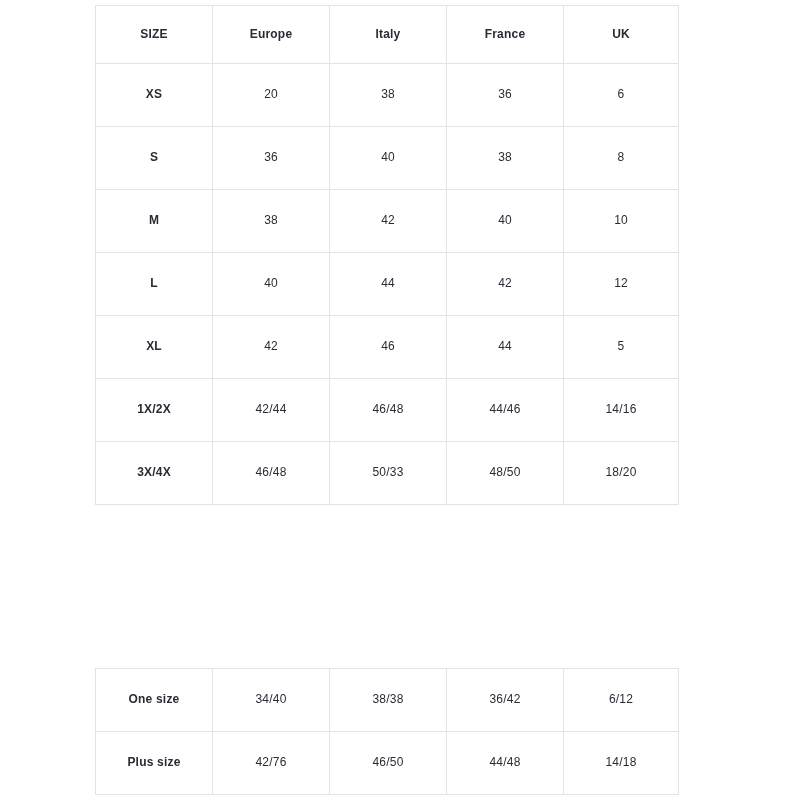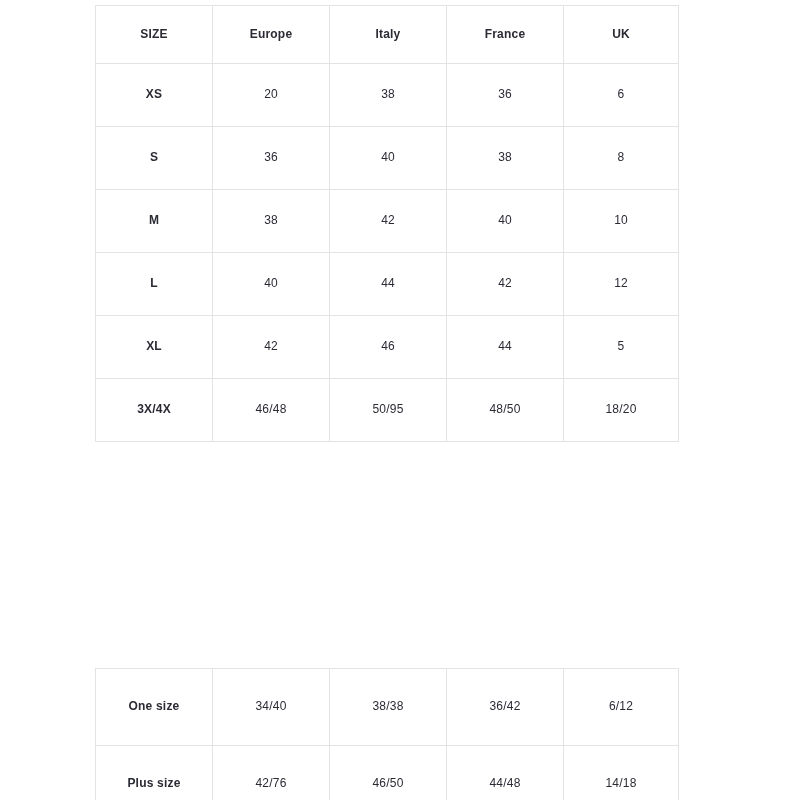--- a/index.html
+++ b/index.html
@@ -48,21 +48,21 @@
     font-weight: 400;
     color: #2b2b35;
     letter-spacing: 0.2px;
   }
   table.main-table th,
   table.main-table td.rowhead,
   table.extra-table td.rowhead {
     font-weight: 700;
   }
   table.main-table tr { height: 63px; }
-  table.extra-table tr { height: 77px; }
+  table.extra-table tr { height: 63px; }
   table.main-table tr.header-row { height: 58px; }
 
   .cell-inner {
     display: block;
     line-height: 1.1;
   }
 </style>
 </head>
 <body>
 
@@ -176,27 +176,44 @@
           </td>
         <td>
             <span class="cell-inner">44</span>
           </td>
         <td>
             <span class="cell-inner">5</span>
           </td>
       </tr>
       <tr>
         <td class="rowhead">
+            <span class="cell-inner">1X/2X</span>
+          </td>
+        <td>
+            <span class="cell-inner">42/44</span>
+          </td>
+        <td>
+            <span class="cell-inner">46/48</span>
+          </td>
+        <td>
+            <span class="cell-inner">44/46</span>
+          </td>
+        <td>
+            <span class="cell-inner">14/16</span>
+          </td>
+      </tr>
+      <tr>
+        <td class="rowhead">
             <span class="cell-inner">3X/4X</span>
           </td>
         <td>
             <span class="cell-inner">46/48</span>
           </td>
         <td>
-            <span class="cell-inner">50/95</span>
+            <span class="cell-inner">50/33</span>
           </td>
         <td>
             <span class="cell-inner">48/50</span>
           </td>
         <td>
             <span class="cell-inner">18/20</span>
           </td>
       </tr>
     </tbody>
   </table>

